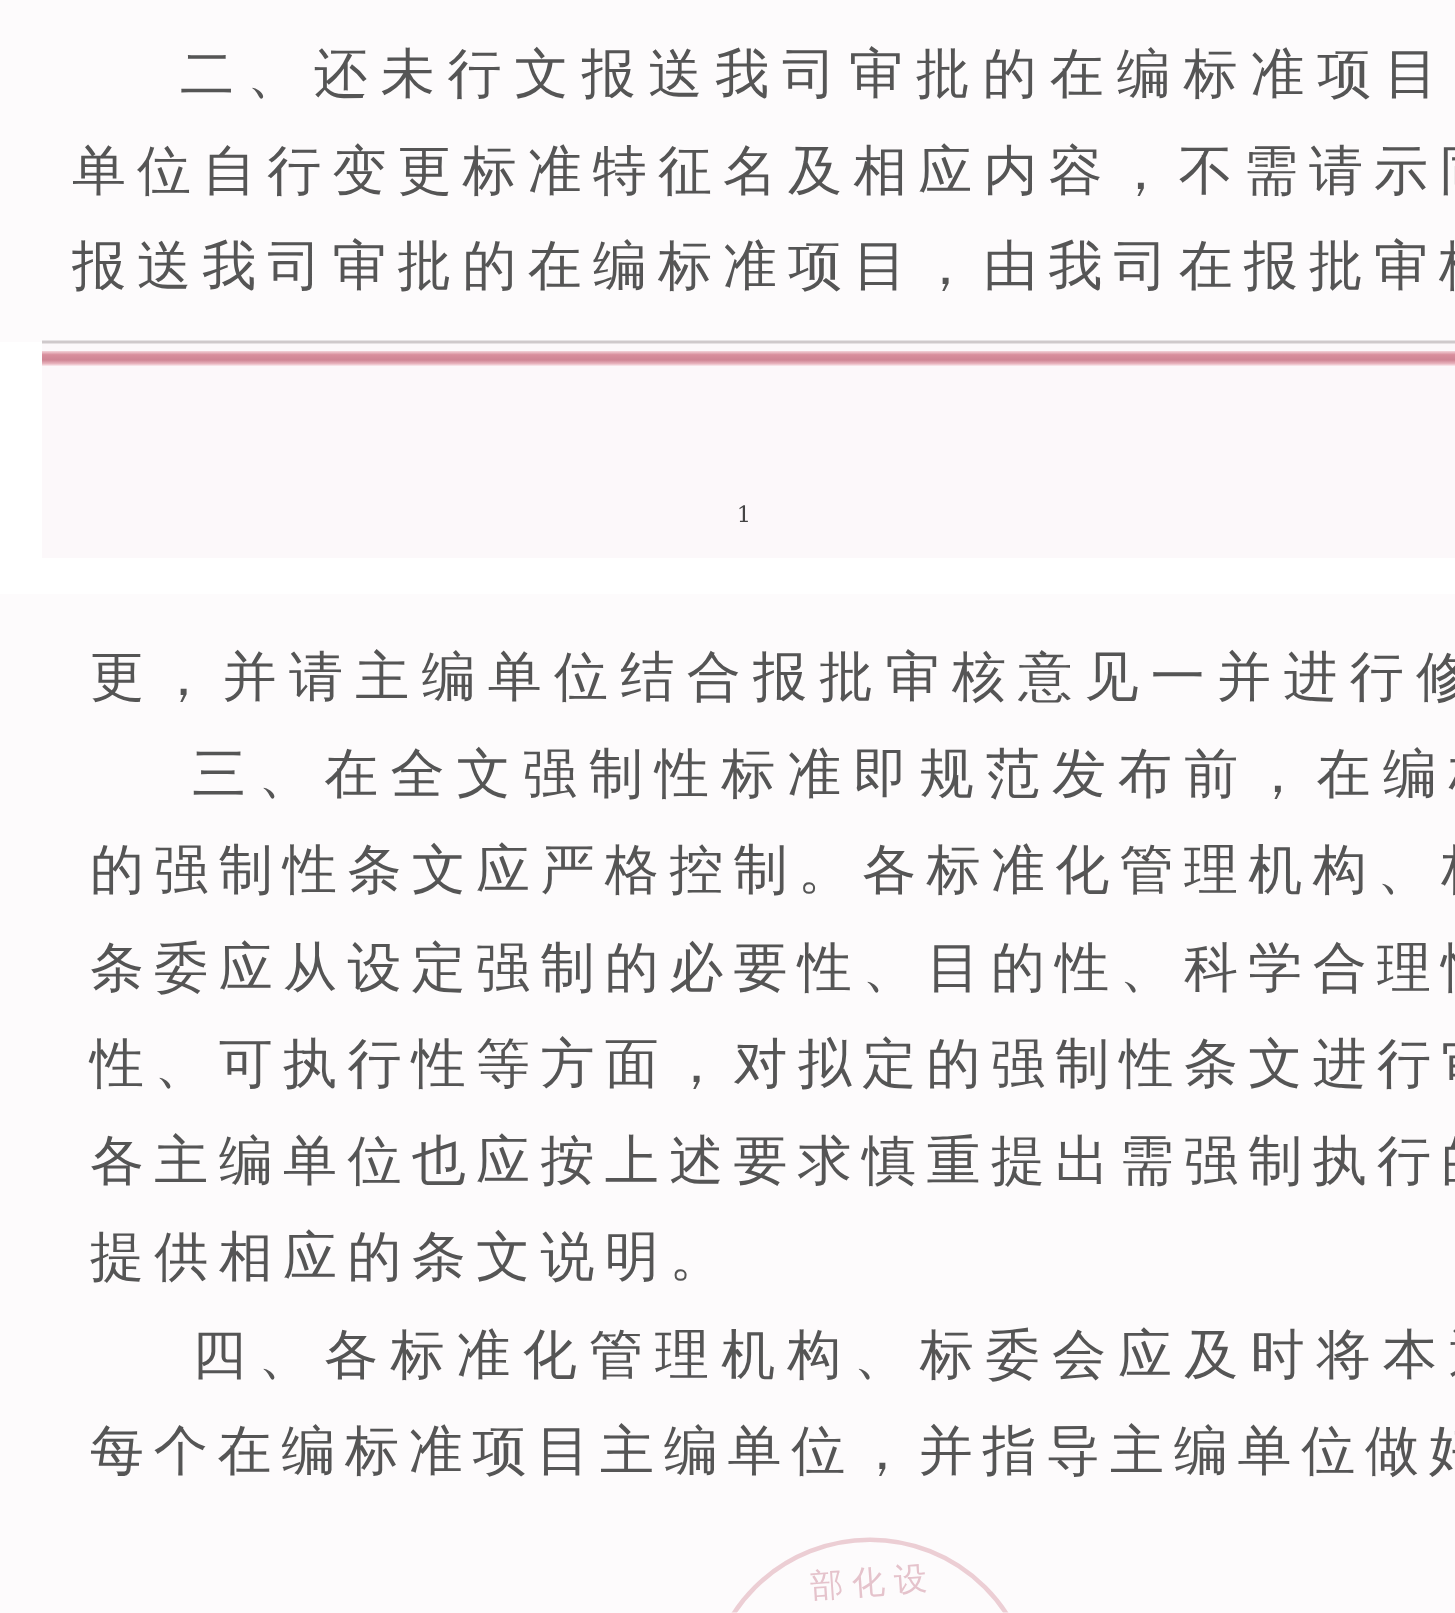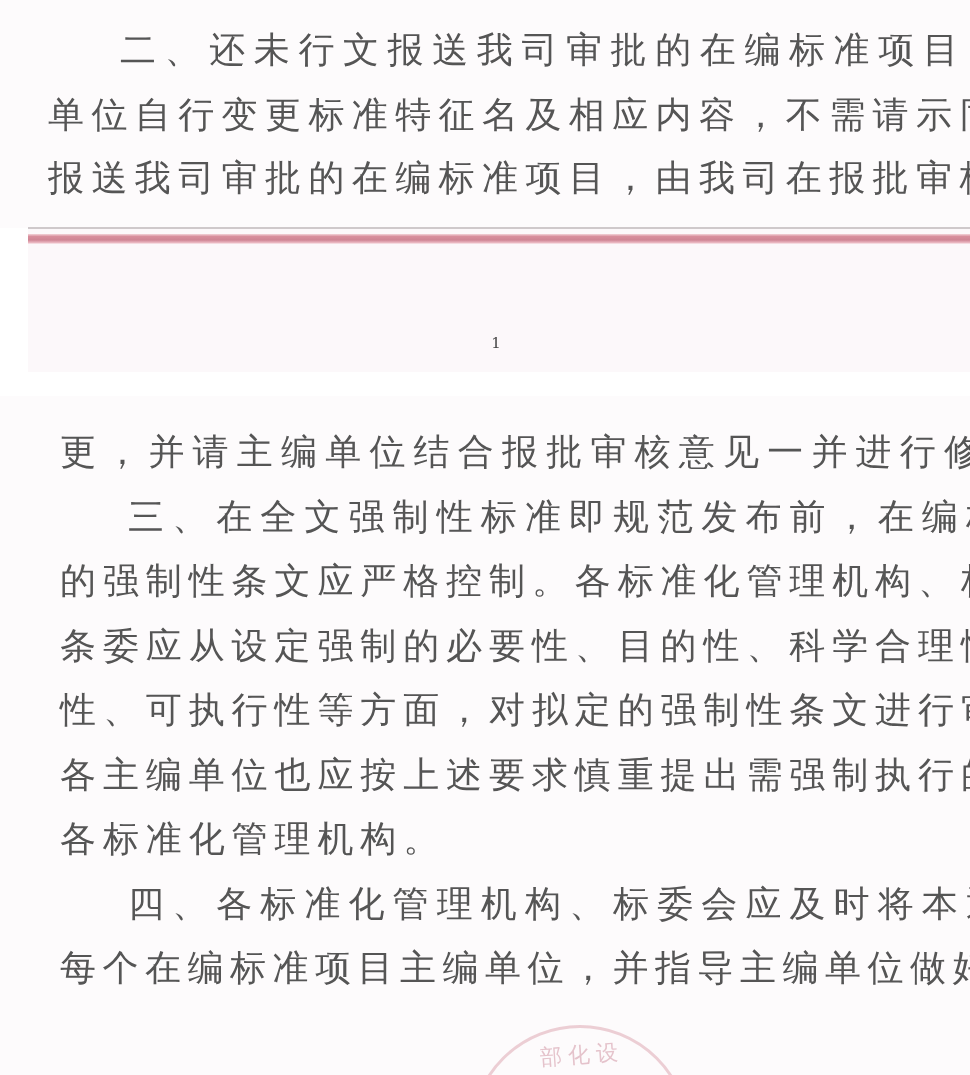--- a/index.html
+++ b/index.html
@@ -111,18 +111,18 @@
 
 <div class="page-break-white"></div>
 <div class="page-bottom"></div>
 
 <div class="line" style="left:60px; top:430px; letter-spacing:8.2px;">更，并请主编单位结合报批审核意见一并进行修改。</div>
 <div class="line" style="left:128px; top:495px; letter-spacing:8.1px;">三、在全文强制性标准即规范发布前，在编标准项目中</div>
 <div class="line" style="left:60px; top:559px; letter-spacing:6.9px;">的强制性条文应严格控制。各标准化管理机构、标委会和强</div>
 <div class="line" style="left:60px; top:624px; letter-spacing:6.9px;">条委应从设定强制的必要性、目的性、科学合理性以及准确</div>
 <div class="line" style="left:60px; top:688px; letter-spacing:6.9px;">性、可执行性等方面，对拟定的强制性条文进行审查把关，</div>
 <div class="line" style="left:60px; top:753px; letter-spacing:6.9px;">各主编单位也应按上述要求慎重提出需强制执行的条文，并</div>
-<div class="line" style="left:60px; top:817px; letter-spacing:6.9px;">各标准化管理机构。</div>
+<div class="line" style="left:60px; top:817px; letter-spacing:6.9px;">提供相应的条文说明。</div>
 <div class="line" style="left:128px; top:882px; letter-spacing:8.1px;">四、各标准化管理机构、标委会应及时将本通知转发至</div>
 <div class="line" style="left:60px; top:946px; letter-spacing:6.5px;">每个在编标准项目主编单位，并指导主编单位做好相关工作。</div>
 
 <div class="stamp"></div>
 <div class="stamp-text">部化设</div>
 
 </body></html>

